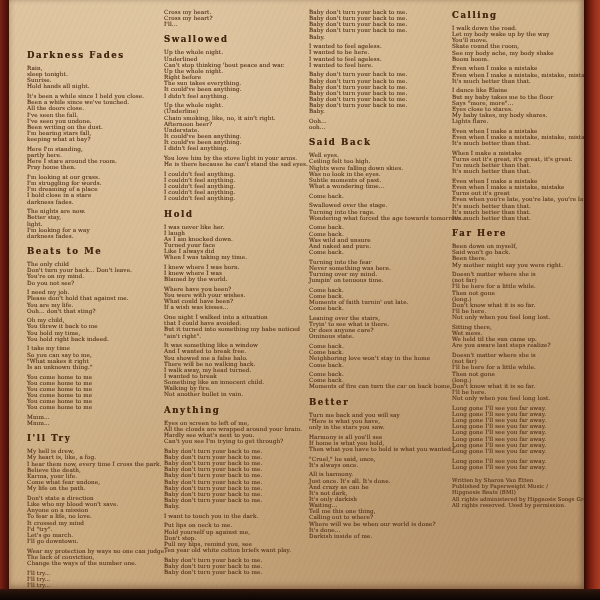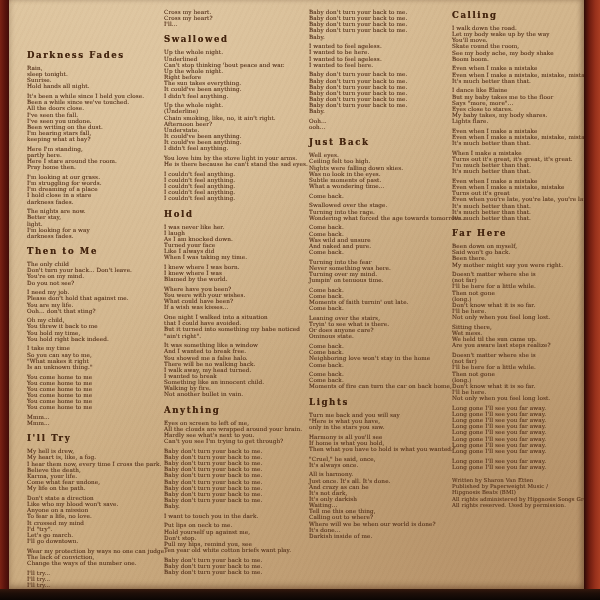--- a/index.html
+++ b/index.html
@@ -89,21 +89,21 @@
         <div class="line">I hold close in a stare</div>
         <div class="line">darkness fades.</div>
       </div>
       <div class="stanza">
         <div class="line">The nights are now.</div>
         <div class="line">Better stay,</div>
         <div class="line">light.</div>
         <div class="line">I'm looking for a way</div>
         <div class="line">darkness fades.</div>
       </div>
-      <div class="heading">Then to Me</div>
+      <div class="heading">Beats to Me</div>
       <div class="stanza">
         <div class="line">The only child</div>
         <div class="line">Don't turn your back... Don't leave.</div>
         <div class="line">You're on my mind.</div>
         <div class="line">Do you not see?</div>
       </div>
       <div class="stanza">
         <div class="line">I need my job.</div>
         <div class="line">Please don't hold that against me.</div>
         <div class="line">You are my life.</div>
@@ -300,21 +300,21 @@
         <div class="line">Baby don't turn your back to me.</div>
         <div class="line">Baby don't turn your back to me.</div>
         <div class="line">Baby don't turn your back to me.</div>
         <div class="line">Baby don't turn your back to me.</div>
         <div class="line">Baby.</div>
       </div>
       <div class="stanza">
         <div class="line">Ooh...</div>
         <div class="line">ooh...</div>
       </div>
-      <div class="heading">Just Back</div>
+      <div class="heading">Said Back</div>
       <div class="stanza">
         <div class="line">Well eyes.</div>
         <div class="line">Ceiling felt too high.</div>
         <div class="line">Nights were falling down skies.</div>
         <div class="line">Was no look in the eyes.</div>
         <div class="line">Subtle moments of past.</div>
         <div class="line">What a wondering time...</div>
       </div>
       <div class="stanza">
         <div class="line">Come back.</div>
@@ -353,21 +353,21 @@
         <div class="line">Come back.</div>
         <div class="line">Come back.</div>
         <div class="line">Neighboring love won't stay in the home</div>
         <div class="line">Come back.</div>
       </div>
       <div class="stanza">
         <div class="line">Come back.</div>
         <div class="line">Come back.</div>
         <div class="line">Moments of fire can turn the car on back home,</div>
       </div>
-      <div class="heading">Lights</div>
+      <div class="heading">Better</div>
       <div class="stanza">
         <div class="line">Turn me back and you will say</div>
         <div class="line">"Here is what you have,</div>
         <div class="line">only in the stars you saw.</div>
       </div>
       <div class="stanza">
         <div class="line">Harmony is all you'll see</div>
         <div class="line">If home is what you hold,</div>
         <div class="line">Then what you have to hold is what you wanted."</div>
       </div>

